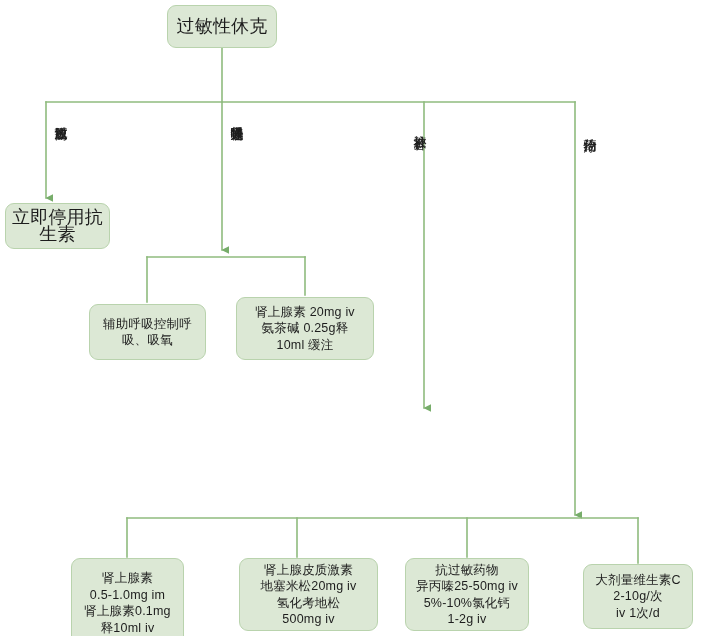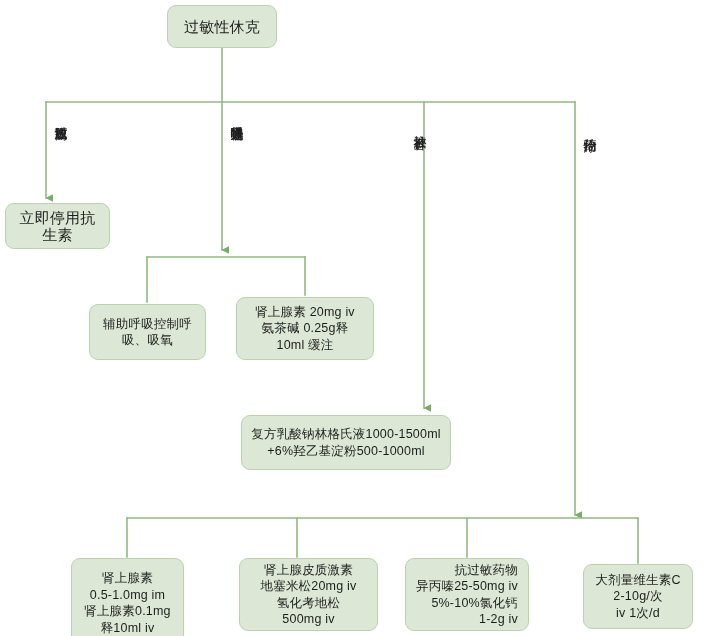--- a/index.html
+++ b/index.html
@@ -29,21 +29,21 @@
     position: absolute;
     box-sizing: border-box;
     background: #dce8d5;
     border: 1px solid #b9d3ad;
     border-radius: 9px;
     display: flex;
     align-items: center;
     justify-content: center;
     text-align: center;
     color: #1d1d1d;
-    font-size: 15px;
+    font-size: 18px;
     line-height: 17px;
     letter-spacing: 0.2px;
     white-space: pre-line;
     padding: 4px 6px;
   }
   .node.small {
     font-size: 12.5px;
     line-height: 16.5px;
   }
   .branch-label {
@@ -120,40 +120,36 @@
   <div class="node" style="left:5px; top:203px; width:105px; height:46px;">
     <span>立即停用抗生素</span>
   </div>
 
   <div class="node small" style="left:236px; top:297px; width:138px; height:63px;">
     <span>肾上腺素 20mg iv
 氨茶碱 0.25g释
 10ml 缓注</span>
   </div>
 
-  <div class="node small" style="left:241px; top:415px; width:210px; height:55px;">
-    <span>复方乳酸钠林格氏液1000-1500ml
-+6%羟乙基淀粉500-1000ml</span>
-  </div>
 
   <div class="node small" style="left:71px; top:558px; width:113px; height:90px;">
     <span>肾上腺素
 0.5-1.0mg im
 肾上腺素0.1mg
 释10ml iv</span>
   </div>
 
   <div class="node small" style="left:239px; top:558px; width:139px; height:73px;">
     <span>肾上腺皮质激素
 地塞米松20mg iv
 氢化考地松
 500mg iv</span>
   </div>
 
-  <div class="node small" style="left:405px; top:558px; width:124px; height:73px;text-align:right;">
+  <div class="node small" style="left:405px; top:558px; width:124px; height:73px;">
     <span>抗过敏药物
 异丙嗪25-50mg iv
 5%-10%氯化钙
 1-2g iv</span>
   </div>
 
   <div class="node small" style="left:583px; top:564px; width:110px; height:65px;">
     <span>大剂量维生素C
 2-10g/次
 iv 1次/d</span>

